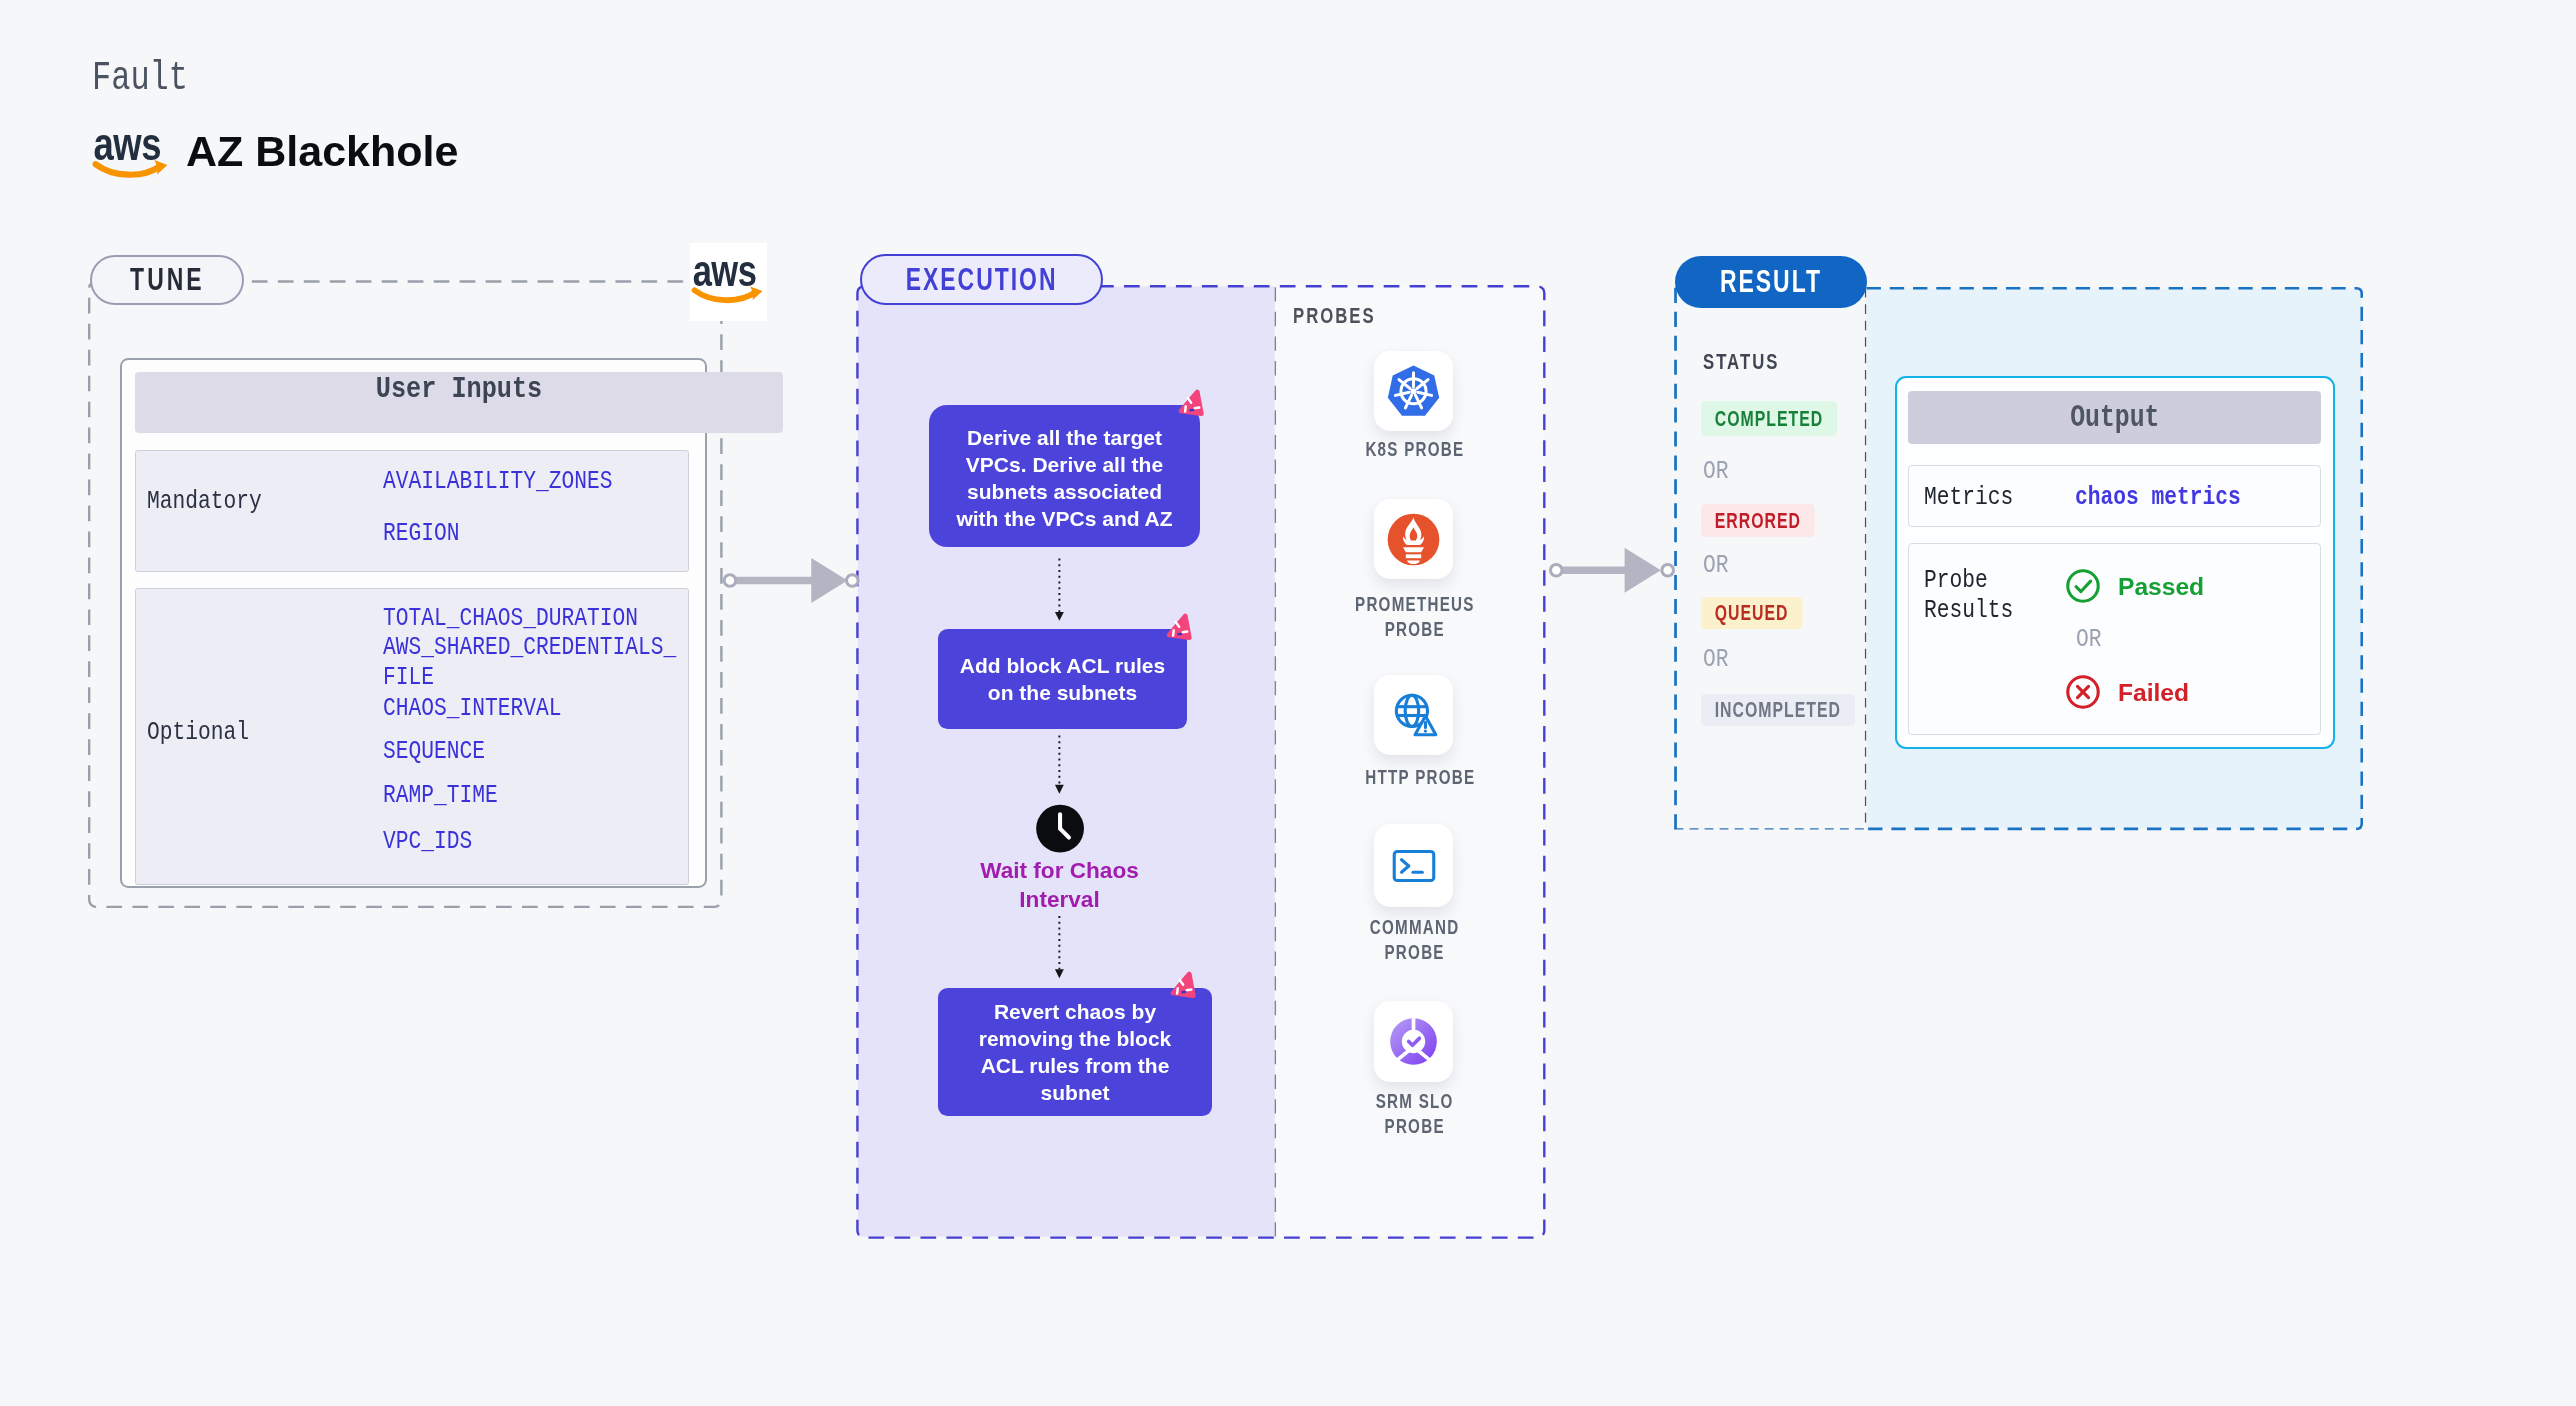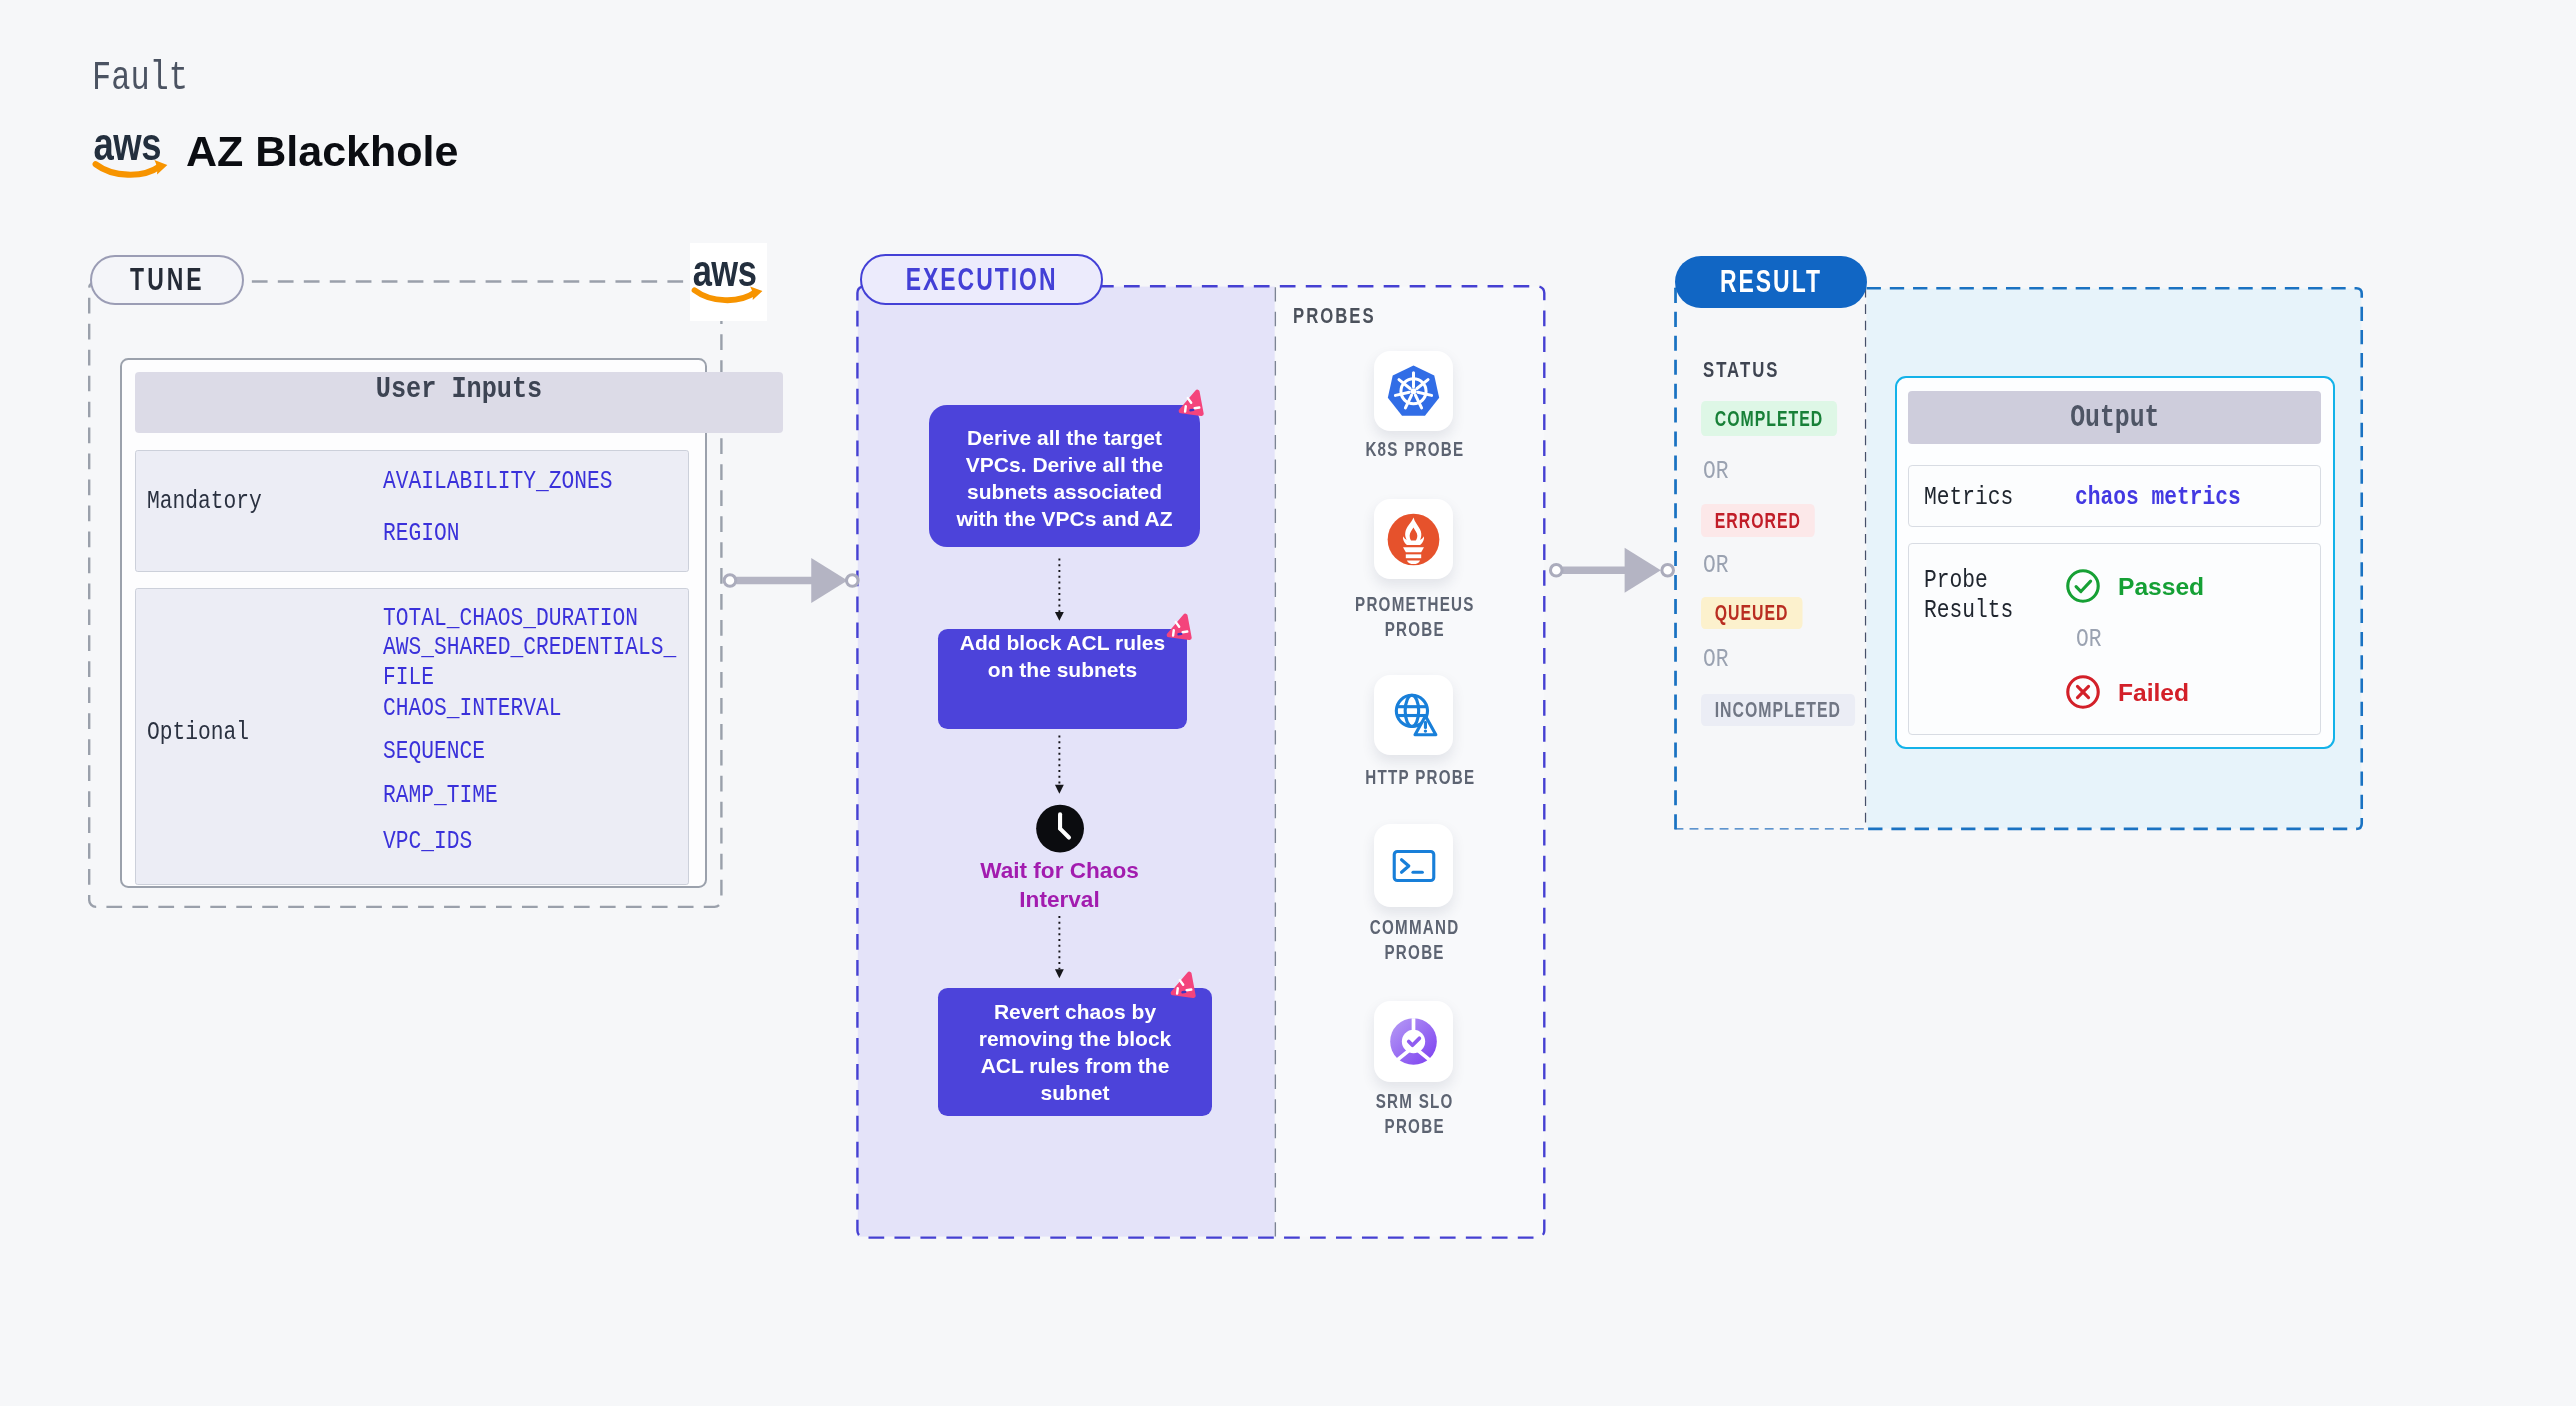--- a/index.html
+++ b/index.html
@@ -116,21 +116,21 @@
 <div class="abs key" style="left:383px;top:781px;z-index:4;">RAMP_TIME</div>
 <div class="abs key" style="left:383px;top:827px;z-index:4;">VPC_IDS</div>
 
 <div class="abs pill" style="left:860px;top:254px;width:243px;height:51px;background:#ecebfc;border:2.7px solid #4340d6;box-sizing:border-box;z-index:3;">
   <span class="cx" style="font-size:31px;font-weight:bold;letter-spacing:2.7px;color:#4340d6;">EXECUTION</span>
 </div>
 
 <div class="abs" style="left:929px;top:405px;width:271px;height:142px;background:#4c43da;border-radius:18px;z-index:2;display:flex;align-items:center;justify-content:center;padding-top:4.8px;box-sizing:border-box;">
   <div style="color:#fff;font-weight:bold;font-size:21px;line-height:27px;text-align:center;width:229px;">Derive all the target VPCs. Derive all the subnets associated with the VPCs and AZ</div>
 </div>
-<div class="abs" style="left:938px;top:629px;width:249px;height:100px;background:#4c43da;border-radius:9.6px;z-index:2;display:flex;align-items:flex-start;justify-content:center;">
+<div class="abs" style="left:938px;top:629px;width:249px;height:100px;background:#4c43da;border-radius:9.6px;z-index:2;display:flex;align-items:center;justify-content:center;">
   <div style="color:#fff;font-weight:bold;font-size:21px;line-height:27px;text-align:center;width:226px;">Add block ACL rules on the subnets</div>
 </div>
 <div class="abs" style="left:919px;top:988px;width:274px;height:128px;background:#4c43da;border-radius:9.6px;z-index:2;display:flex;align-items:center;justify-content:center;margin-left:19px;">
   <div style="color:#fff;font-weight:bold;font-size:21px;line-height:27px;text-align:center;width:226px;">Revert chaos by removing the block ACL rules from the subnet</div>
 </div>
 
 <div class="abs" style="left:974px;top:856px;width:171px;z-index:2;color:#a21caf;font-weight:bold;font-size:22.6px;line-height:29px;text-align:center;">Wait for Chaos Interval</div>
 
 <svg class="abs" style="left:1177px;top:389px;z-index:3;" width="27" height="29" viewBox="0 0 40 42">
     <g>
@@ -233,21 +233,21 @@
     <circle cx="50" cy="50" r="22" fill="#fff"></circle>
     <path d="M41 50 L48 57 L61 44" fill="none" stroke="#8f5cf0" stroke-width="7" stroke-linecap="round" stroke-linejoin="round"></path>
   </svg>
 </div>
 <div class="abs" style="left:1329px;top:1089px;width:171px;text-align:center;z-index:2;"><span class="cx lbl" style="font-size:20.5px;letter-spacing:1.7px;">SRM SLO<br>PROBE</span></div>
 
 <div class="abs pill" style="left:1675px;top:256px;width:192px;height:52px;background:#1166c4;z-index:3;">
   <span class="cx" style="font-size:31px;font-weight:bold;letter-spacing:2.7px;color:#fff;">RESULT</span>
 </div>
 
-<div class="abs" style="left:1703px;top:349px;z-index:2;margin-top:8px;"><span class="cxl" style="font-size:22.6px;font-weight:bold;letter-spacing:2.7px;color:#3f4552;">STATUS</span></div>
+<div class="abs" style="left:1703px;top:349px;z-index:2;"><span class="cxl" style="font-size:22.6px;font-weight:bold;letter-spacing:2.7px;color:#3f4552;">STATUS</span></div>
 
 <div class="abs badge" style="left:1701px;top:401px;background:#def7e6;color:#188038;font-size:22px;line-height:35px;padding:0 19px;transform:scaleX(.72);transform-origin:left center;letter-spacing:1.4px;z-index:2;">COMPLETED</div>
 <div class="abs ms" style="left:1703px;top:457px;font-size:25px;color:#9aa2b1;transform:scaleX(.85);transform-origin:left center;z-index:2;">OR</div>
 <div class="abs badge" style="left:1701px;top:504px;background:#fce8e9;color:#c11d28;font-size:22px;line-height:33px;padding:0 19px;transform:scaleX(.72);transform-origin:left center;letter-spacing:1.4px;z-index:2;">ERRORED</div>
 <div class="abs ms" style="left:1703px;top:551px;font-size:25px;color:#9aa2b1;transform:scaleX(.85);transform-origin:left center;z-index:2;">OR</div>
 <div class="abs badge" style="left:1701px;top:597px;background:#fcf1cd;color:#b92d21;font-size:22px;line-height:32px;padding:0 19px;transform:scaleX(.72);transform-origin:left center;letter-spacing:1.4px;z-index:2;">QUEUED</div>
 <div class="abs ms" style="left:1703px;top:645px;font-size:25px;color:#9aa2b1;transform:scaleX(.85);transform-origin:left center;z-index:2;">OR</div>
 <div class="abs badge" style="left:1701px;top:694px;background:#ebedf5;color:#707684;font-size:22px;line-height:32px;padding:0 19px;transform:scaleX(.72);transform-origin:left center;letter-spacing:1.4px;z-index:2;">INCOMPLETED</div>
 
 <div class="abs" style="left:1895px;top:376px;width:440px;height:373px;background:#fdfeff;border:2.7px solid #13b2e9;border-radius:11px;box-sizing:border-box;z-index:2;"></div>

